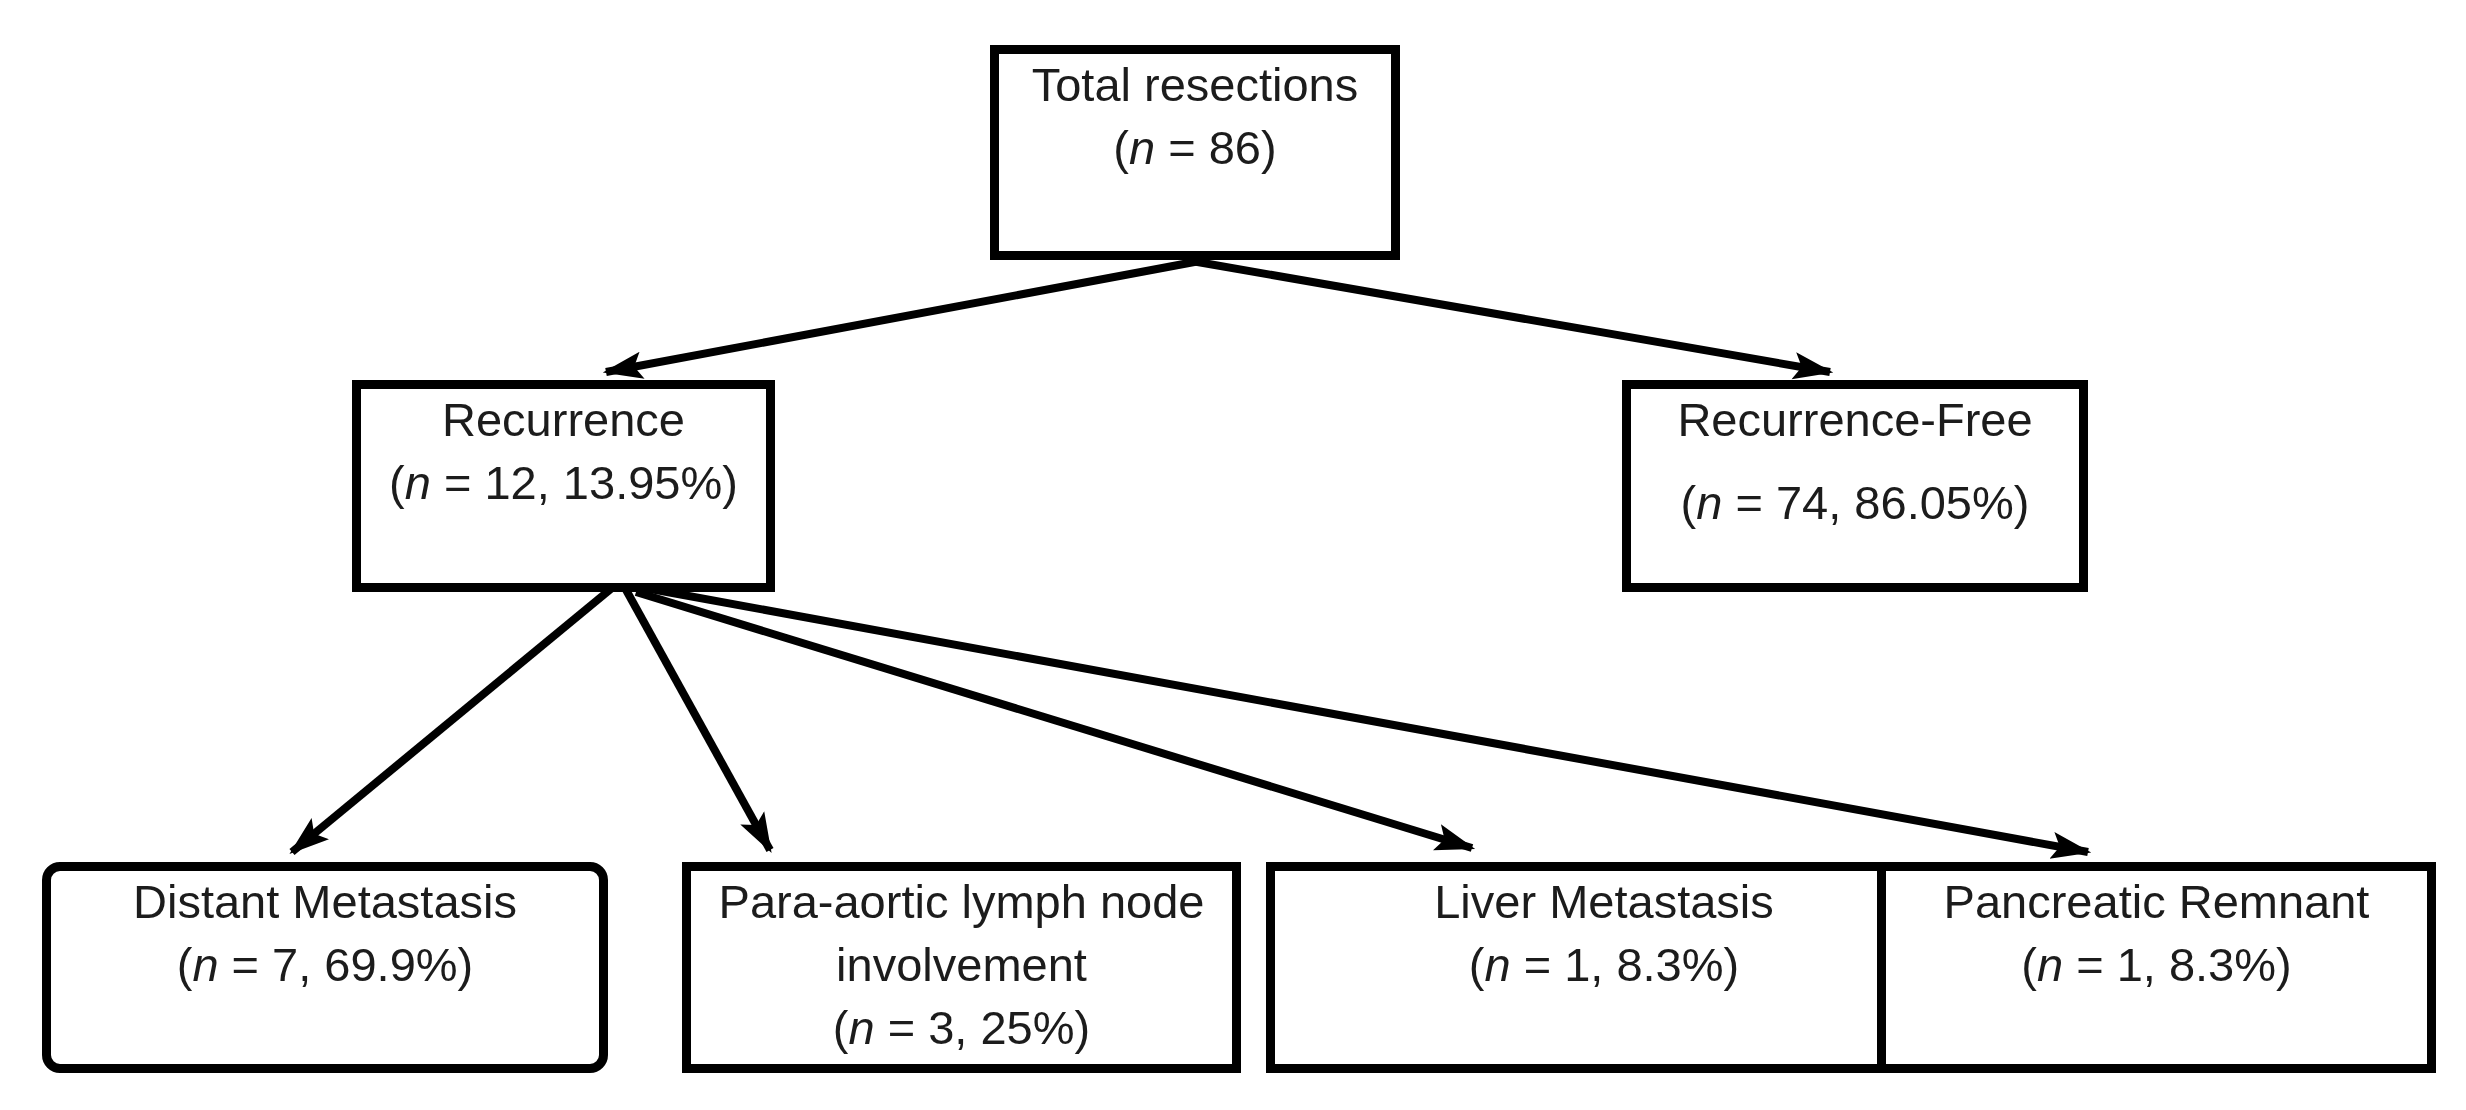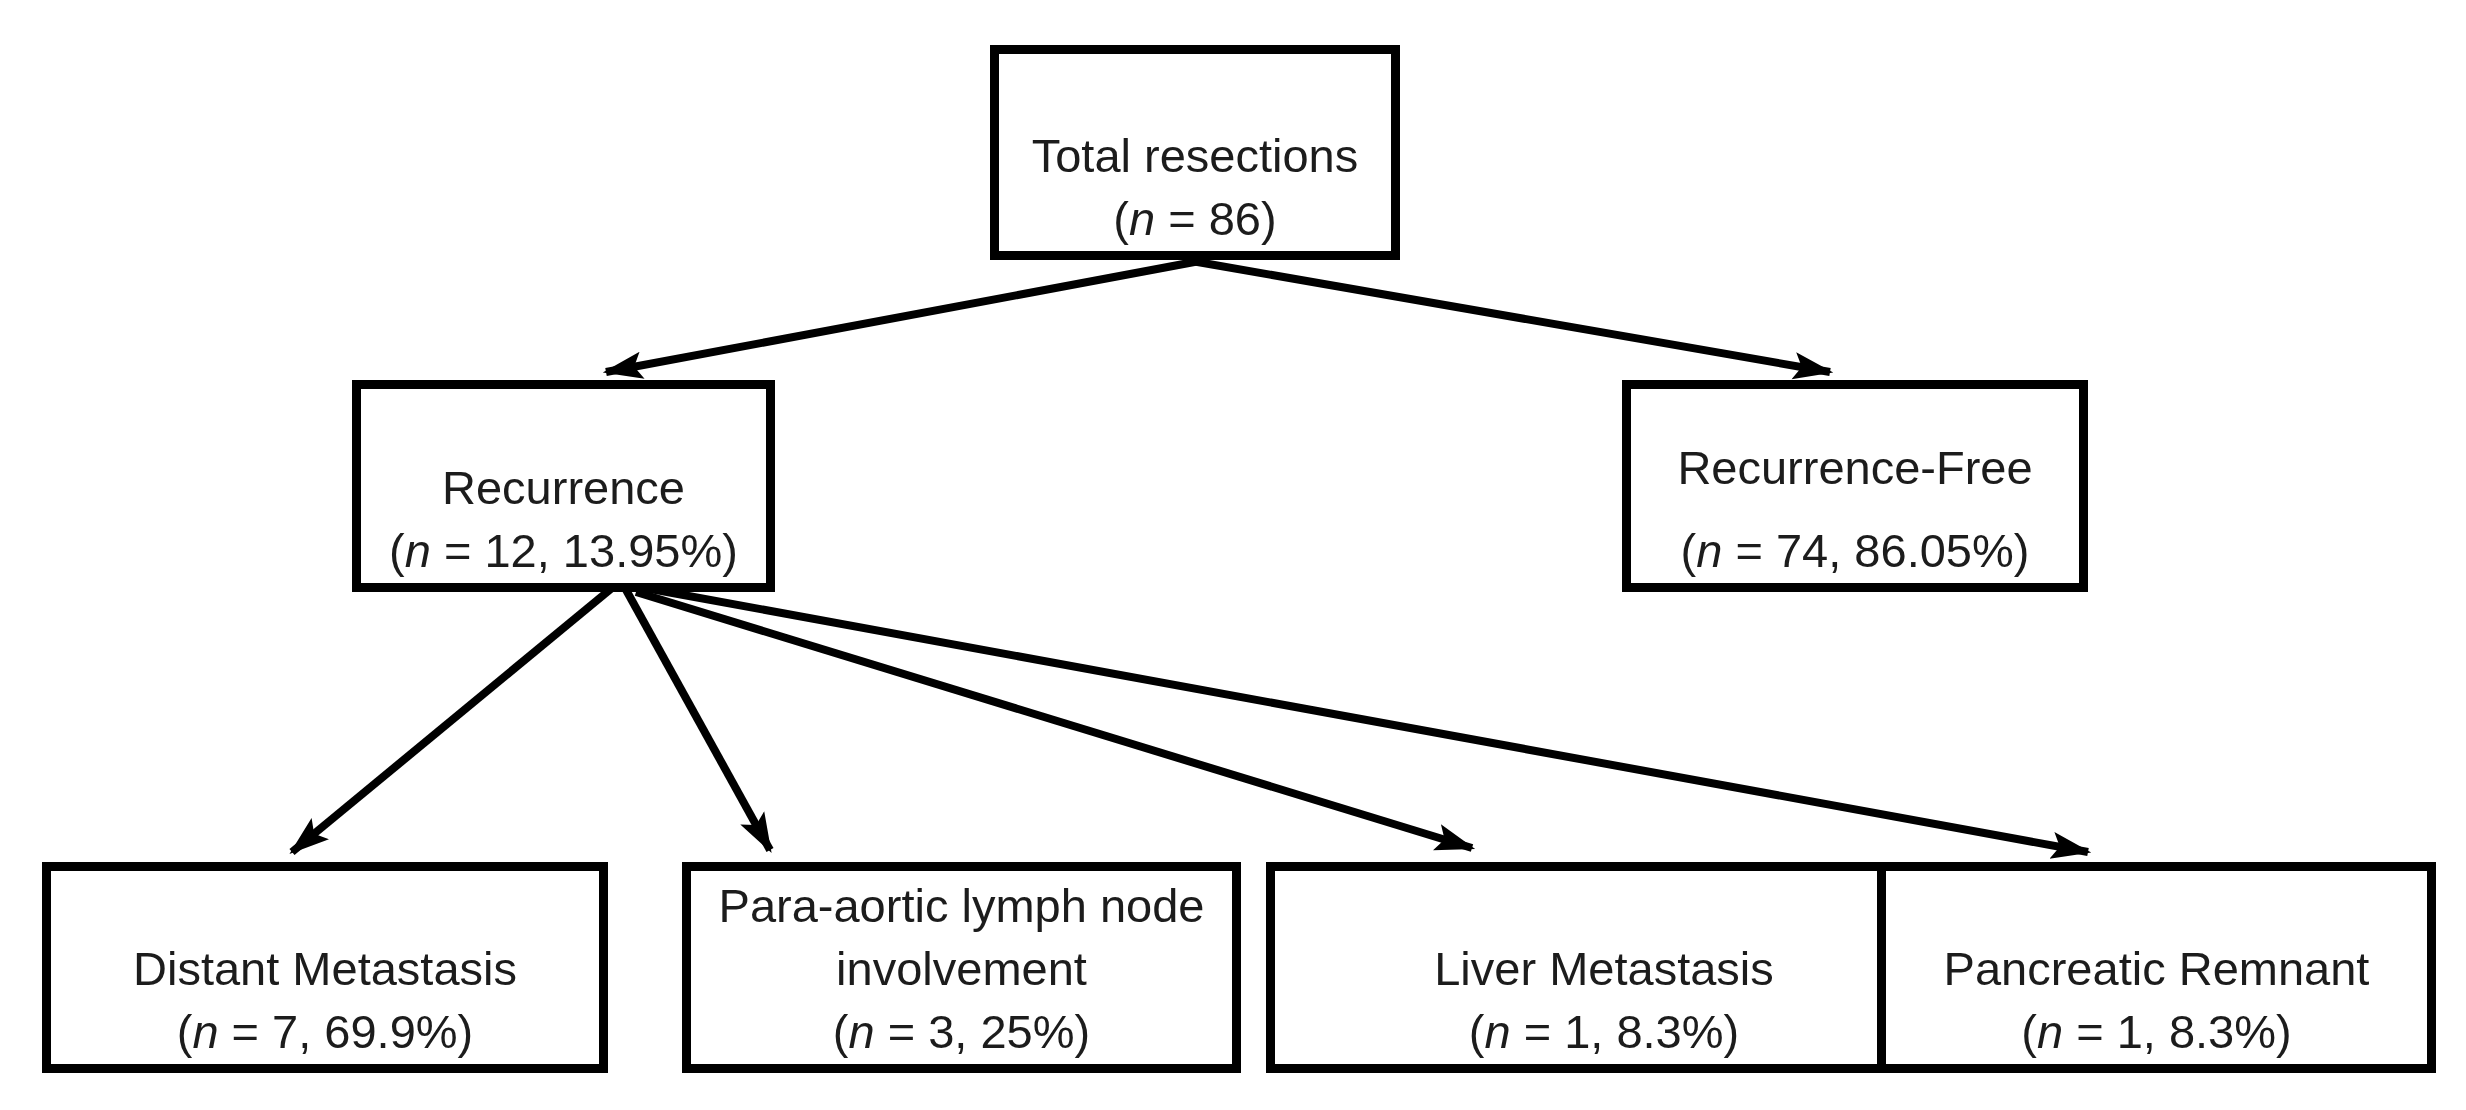--- a/index.html
+++ b/index.html
@@ -27,35 +27,35 @@
     stroke: #000000;
     stroke-width: 8;
   }
   .node {
     position: absolute;
     box-sizing: border-box;
     border: 9px solid #000000;
     background: #ffffff;
     display: flex;
     flex-direction: column;
-    justify-content: flex-end;
+    justify-content: flex-start;
     align-items: center;
     text-align: center;
     color: #1c1c1c;
     font-size: 47px;
     line-height: 1.34;
     padding: 0 14px;
   }
   .node i {
     font-style: italic;
   }
   .n-total    { left: 990px;  top: 45px;  width: 410px; height: 215px; }
   .n-rec      { left: 352px;  top: 380px; width: 423px; height: 212px; }
   .n-recfree  { left: 1622px; top: 380px; width: 466px; height: 212px; gap: 20px; }
-  .n-distant  { left: 42px;   top: 862px; width: 566px; height: 211px; }
+  .n-distant  { left: 42px;   top: 862px; width: 566px; height: 211px; border-radius: 18px; }
   .n-para     { left: 682px;  top: 862px; width: 559px; height: 211px; }
   .n-liver    { left: 1266px; top: 862px; width: 676px; height: 211px; }
   .n-panc     { left: 1877px; top: 862px; width: 559px; height: 211px; }
 </style>
 </head>
 <body>
 
 <div class="canvas">
 
   <svg class="arrows" viewBox="0 0 2466 1110" xmlns="http://www.w3.org/2000/svg" aria-hidden="true">

